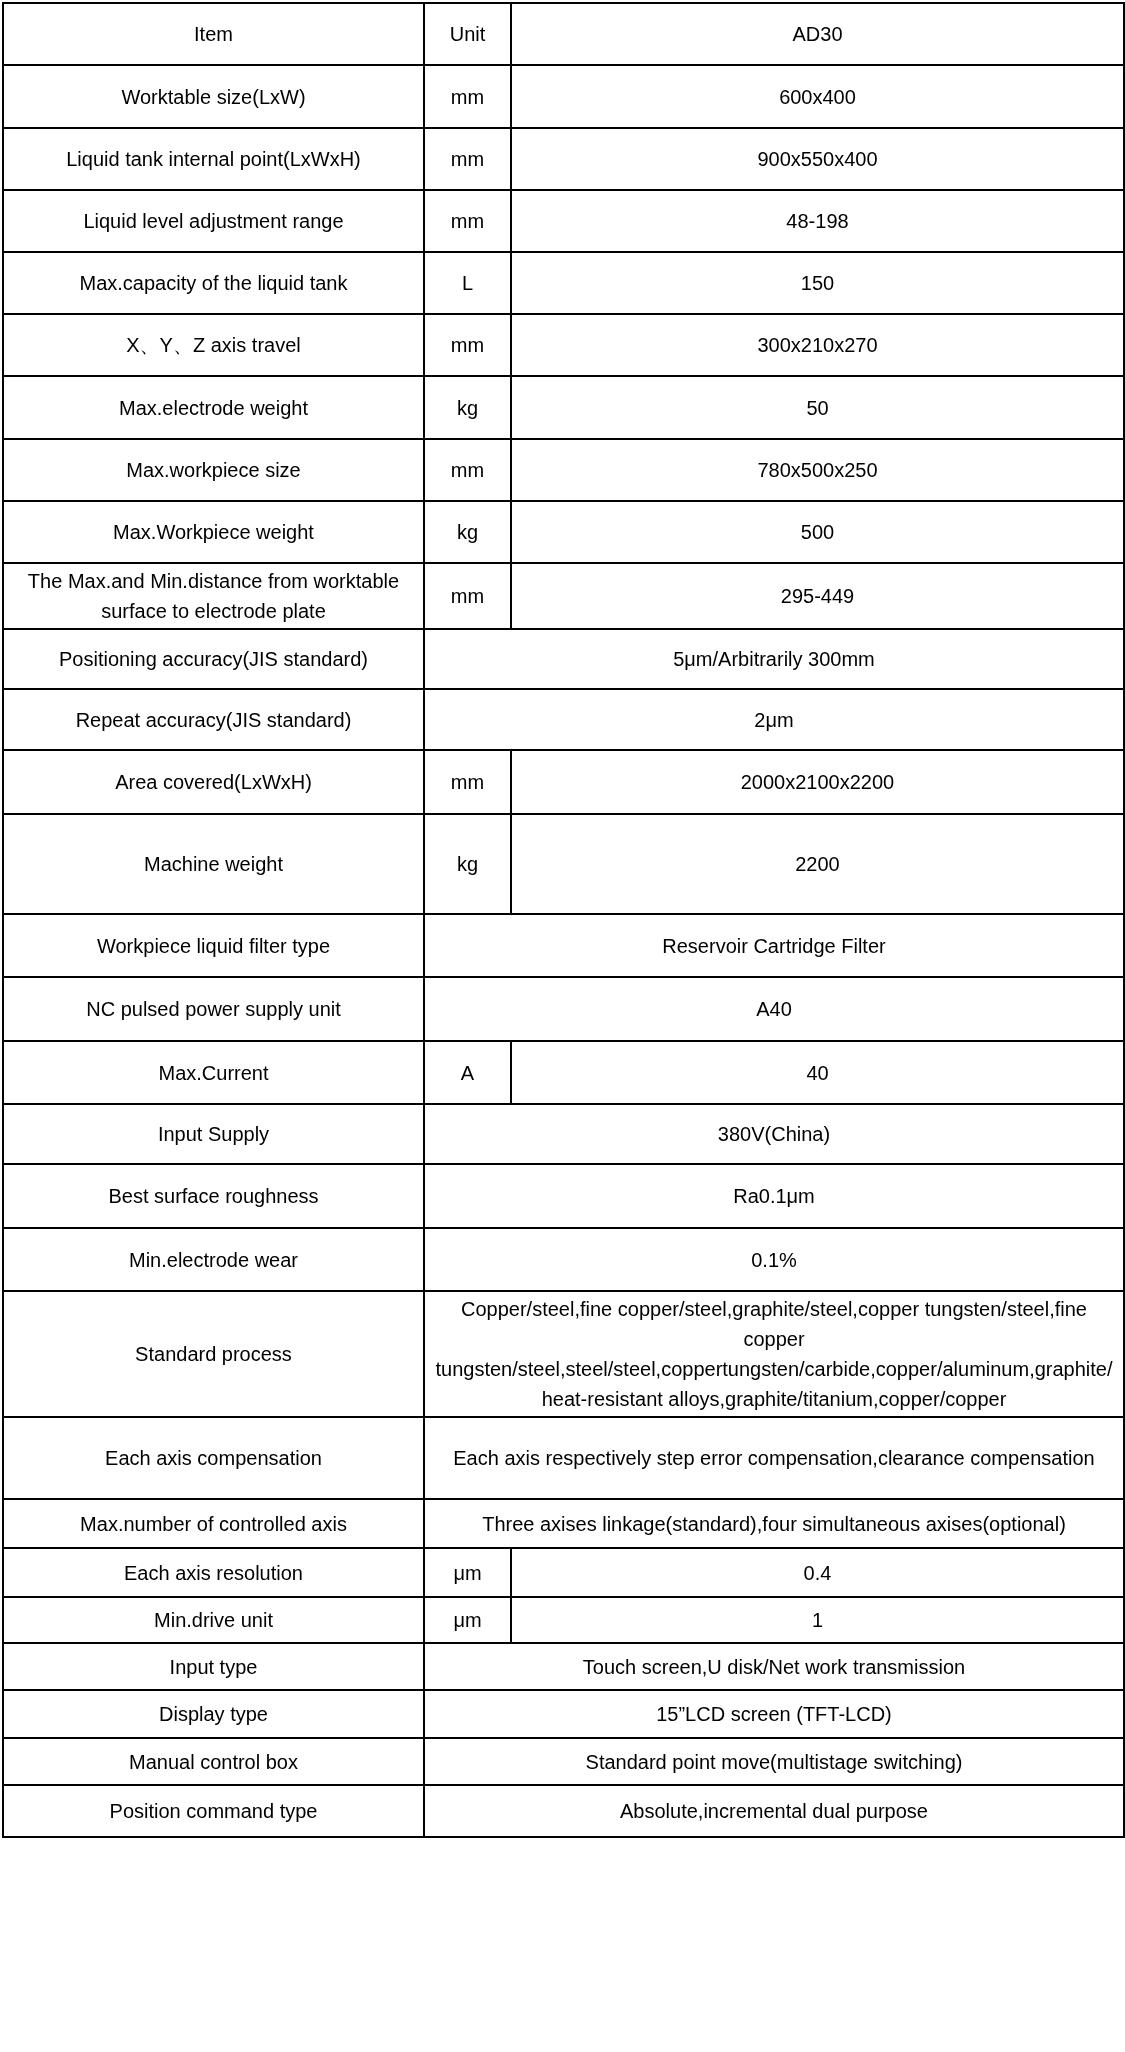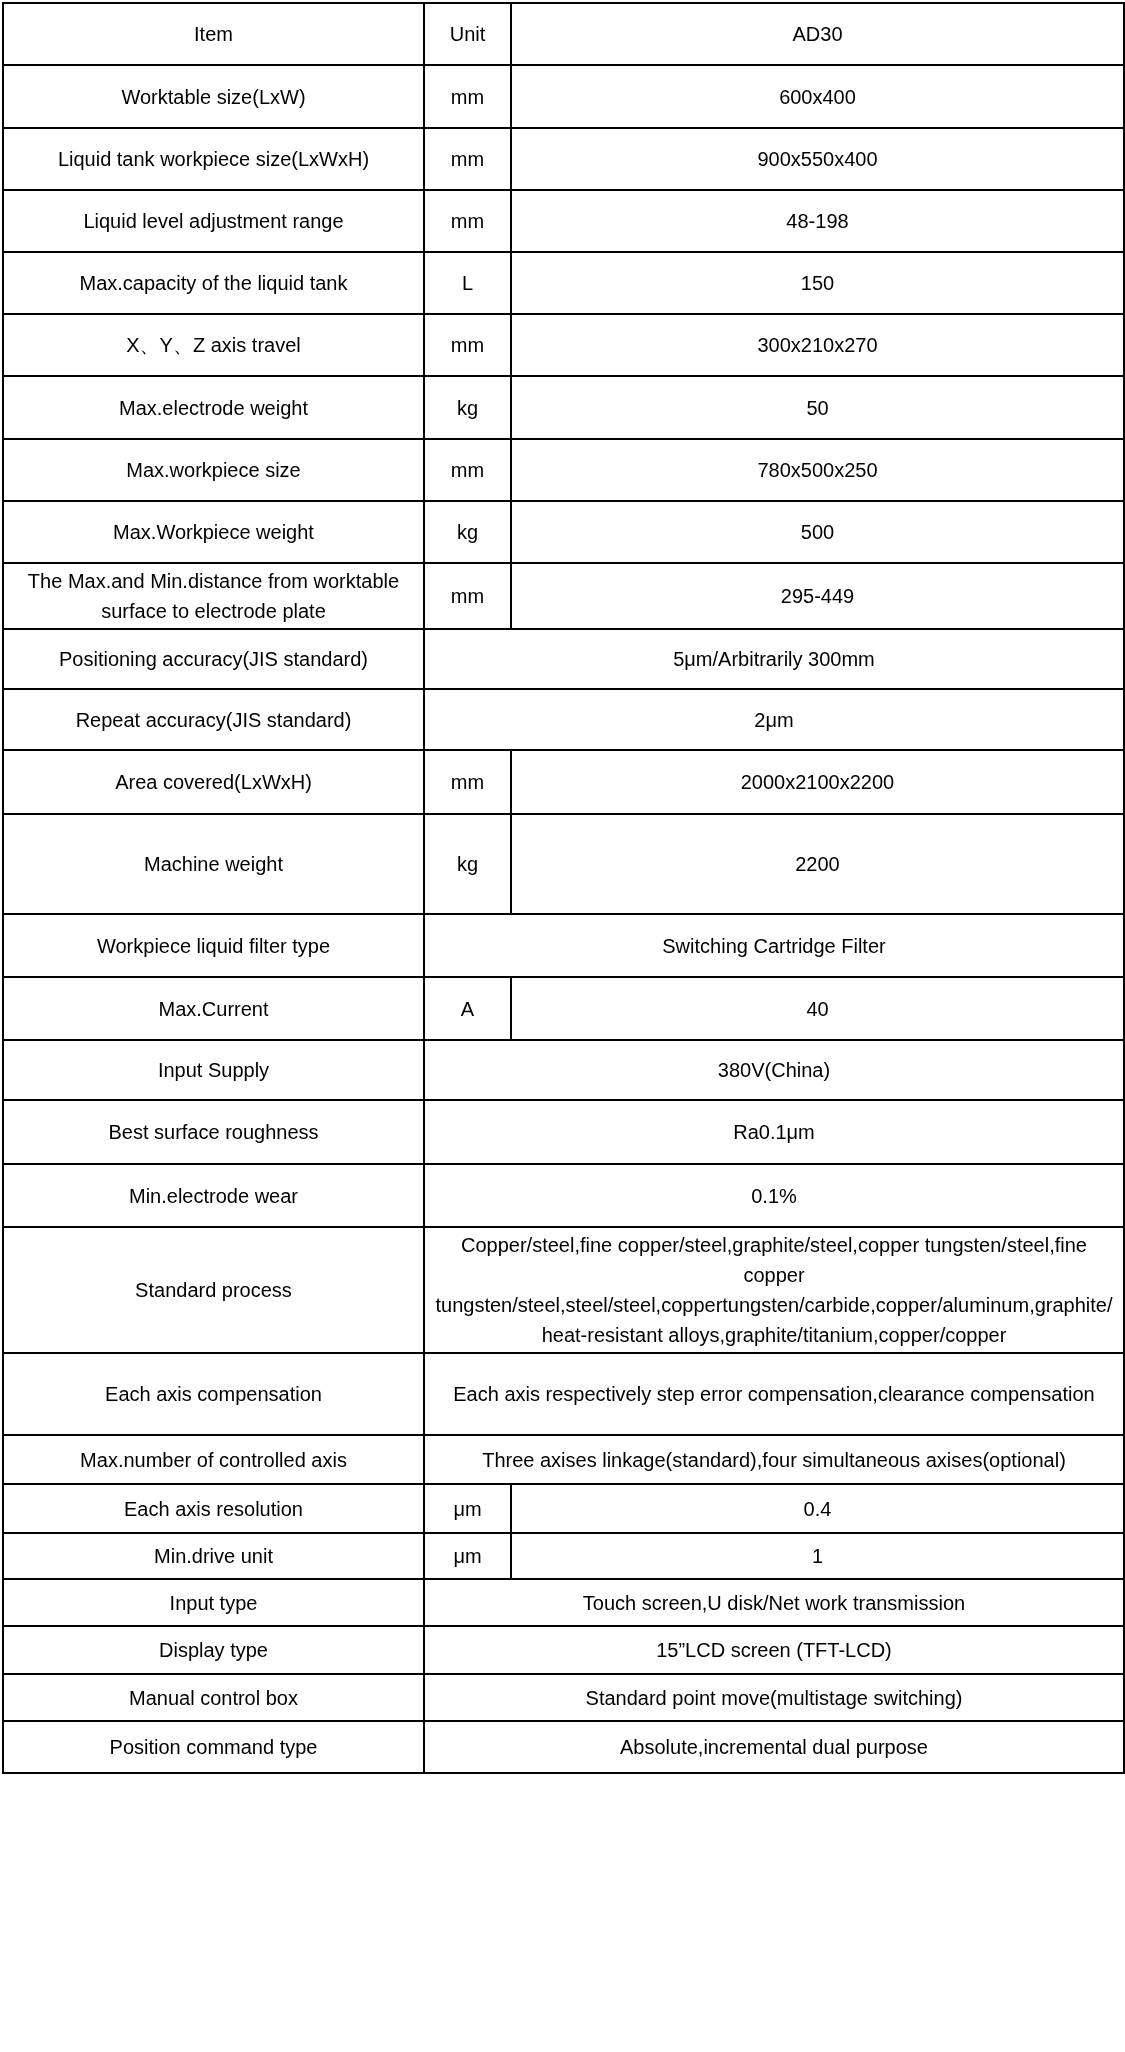--- a/index.html
+++ b/index.html
@@ -41,21 +41,21 @@
       <td>Item</td>
       <td>Unit</td>
       <td>AD30</td>
     </tr>
     <tr style="height:63px">
       <td>Worktable size(LxW)</td>
       <td>mm</td>
       <td>600x400</td>
     </tr>
     <tr style="height:62px">
-      <td>Liquid tank workpiece size(LxWxH)</td>
+      <td>Liquid tank internal point(LxWxH)</td>
       <td>mm</td>
       <td>900x550x400</td>
     </tr>
     <tr style="height:62px">
       <td>Liquid level adjustment range</td>
       <td>mm</td>
       <td>48-198</td>
     </tr>
     <tr style="height:62px">
       <td>Max.capacity of the liquid tank</td>
@@ -100,21 +100,25 @@
       <td>mm</td>
       <td>2000x2100x2200</td>
     </tr>
     <tr style="height:100px">
       <td>Machine weight</td>
       <td>kg</td>
       <td>2200</td>
     </tr>
     <tr style="height:63px">
       <td>Workpiece liquid filter type</td>
-      <td colspan="2">Switching Cartridge Filter</td>
+      <td colspan="2">Reservoir Cartridge Filter</td>
+    </tr>
+    <tr style="height:64px">
+      <td>NC pulsed power supply unit</td>
+      <td colspan="2">A40</td>
     </tr>
     <tr style="height:63px">
       <td>Max.Current</td>
       <td>A</td>
       <td>40</td>
     </tr>
     <tr style="height:60px">
       <td>Input Supply</td>
       <td colspan="2">380V(China)</td>
     </tr>

